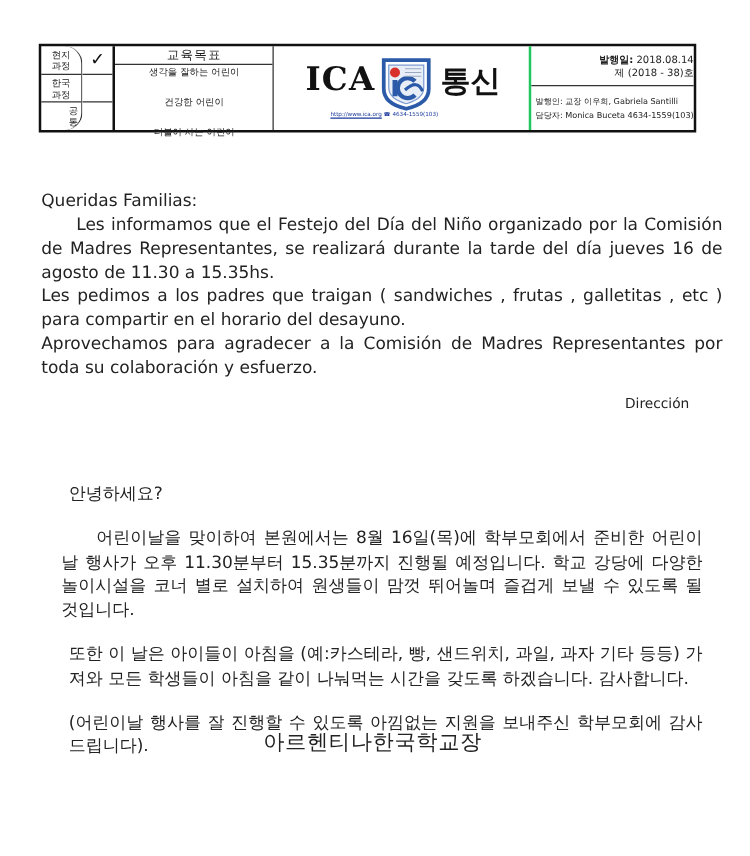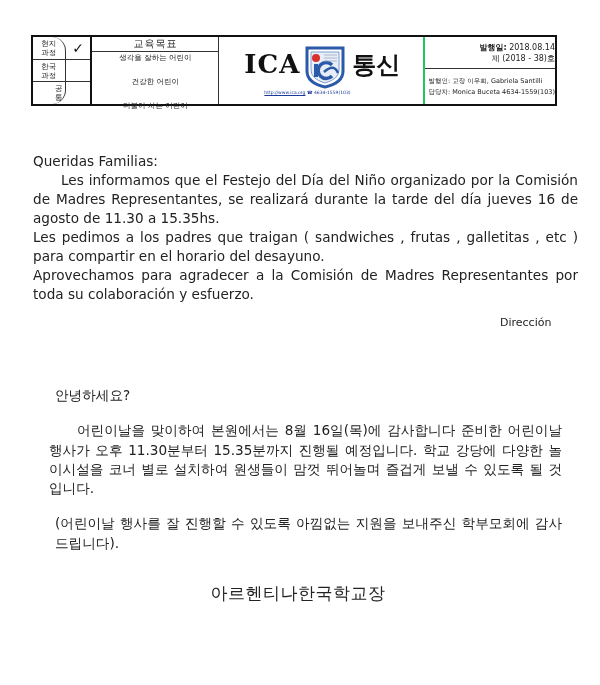--- a/index.html
+++ b/index.html
@@ -91,16 +91,17 @@
 <div class="es">
   <p>Queridas Familias:</p>
   <p class="ind">Les informamos que el Festejo del Día del Niño organizado por la Comisión de Madres Representantes, se realizará durante la tarde del día jueves 16 de agosto de 11.30 a 15.35hs.</p>
   <p>Les pedimos a los padres que traigan ( sandwiches , frutas , galletitas , etc ) para compartir en el horario del desayuno.</p>
   <p>Aprovechamos para agradecer a la Comisión de Madres Representantes por toda su colaboración y esfuerzo.</p>
 </div>
 <div class="dir">Dirección</div>
 
 <div class="ko">
   <p style="padding-left:6px">안녕하세요?</p>
-  <p class="ind">어린이날을 맞이하여 본원에서는 8월 16일(목)에 감사합니다 준비한 어린이날 행사가 오후 11.30분부터 15.35분까지 진행될 예정입니다. 학교 강당에 다양한 놀이시설을 코너 별로 설치하여 원생들이 맘껏 뛰어놀며 즐겁게 보낼 수 있도록 될 것입니다.</p>
+  <p class="ind">어린이날을 맞이하여 본원에서는 8월 16일(목)에 학부모회에서 준비한 어린이날 행사가 오후 11.30분부터 15.35분까지 진행될 예정입니다. 학교 강당에 다양한 놀이시설을 코너 별로 설치하여 원생들이 맘껏 뛰어놀며 즐겁게 보낼 수 있도록 될 것입니다.</p>
+  <p style="padding-left:6px;text-indent:0">또한 이 날은 아이들이 아침을 (예:카스테라, 빵, 샌드위치, 과일, 과자 기타 등등) 가져와 모든 학생들이 아침을 같이 나눠먹는 시간을 갖도록 하겠습니다. 감사합니다.</p>
   <p style="padding-left:6px;text-indent:0">(어린이날 행사를 잘 진행할 수 있도록 아낌없는 지원을 보내주신 학부모회에 감사드립니다).</p>
 </div>
 <div class="sign">아르헨티나한국학교장</div>
 
 </body></html>

